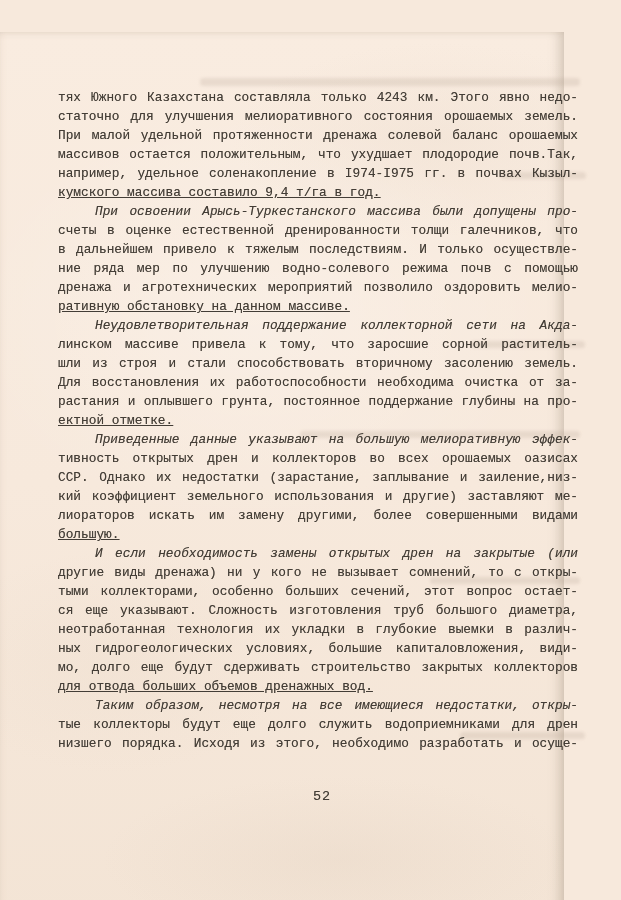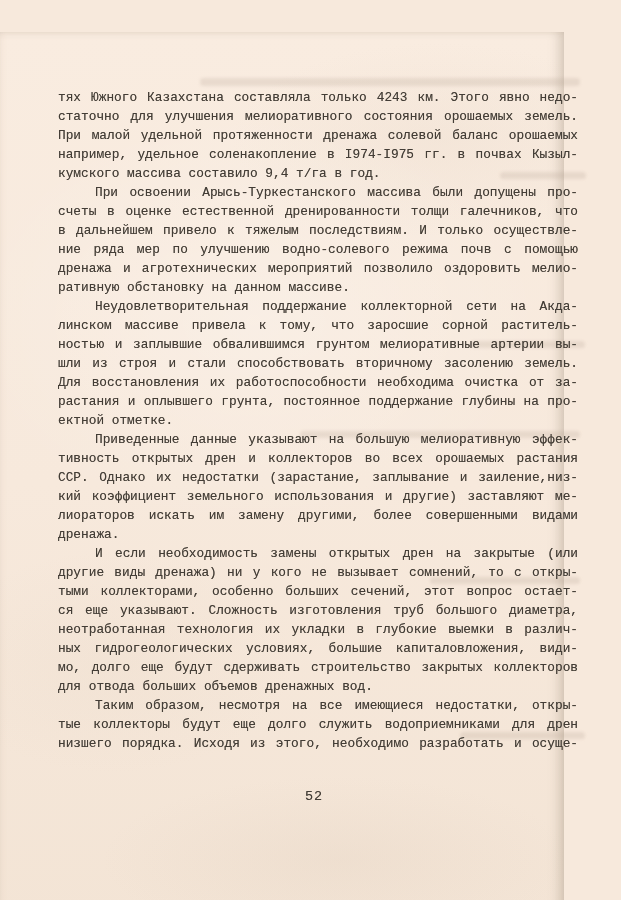--- a/index.html
+++ b/index.html
@@ -36,24 +36,24 @@
     position:absolute;left:58px;top:56px;width:520px;
     font-size:12.8px;line-height:19px;color:var(--ink);
     text-shadow:0 0 0.6px rgba(64,58,50,0.55);
   }
   .para{margin:0;}
   .line{
     height:19px;
     text-align:justify;
     text-align-last:justify;
   }
-  .line.indent{text-indent:37px;}
-  .line.last{text-align:center;text-align-last:left;}
+  .line.indent{text-indent:37px;font-style:italic;}
+  .line.last{text-align:center;text-align-last:left;text-decoration:underline;}
   .page-number{
-    position:absolute;top:757px;left:54px;width:520px;
+    position:absolute;top:757px;left:62px;width:520px;
     text-align:center;font-size:13.5px;color:var(--ink);
     text-shadow:0 0 0.6px rgba(64,58,50,0.55);
     letter-spacing:1px;
   }
   
   .smudge{
     position:absolute;left:0;bottom:-4px;width:380px;height:30px;
     background:
       radial-gradient(70px 20px at 60px 28px, rgba(120,110,98,0.55), rgba(120,110,98,0) 72%),
       radial-gradient(50px 14px at 110px 24px, rgba(130,120,108,0.45), rgba(130,120,108,0) 70%),
@@ -84,47 +84,47 @@
   <div class="bleed b3"></div>
   <div class="bleed b4"></div>
   <div class="bleed b5"></div>
   <div class="bleed b6"></div>
 
   <div class="text-block" id="paragraphs">
       <div class="para">
         <div class="line">тях Южного Казахстана составляла только 4243 км. Этого явно недо-</div>
         <div class="line">статочно для улучшения мелиоративного состояния орошаемых земель.</div>
         <div class="line">При малой удельной протяженности дренажа солевой баланс орошаемых</div>
+        <div class="line">массивов остается положительным, что ухудшает плодородие почв.Так,</div>
         <div class="line">например, удельное соленакопление в I974-I975 гг. в почвах Кызыл-</div>
         <div class="line last">кумского массива составило 9,4 т/га в год.</div>
       </div>
       <div class="para">
         <div class="line indent">При освоении Арысь-Туркестанского массива были допущены про-</div>
         <div class="line">счеты в оценке естественной дренированности толщи галечников, что</div>
         <div class="line">в дальнейшем привело к тяжелым последствиям. И только осуществле-</div>
         <div class="line">ние ряда мер по улучшению водно-солевого режима почв с помощью</div>
         <div class="line">дренажа и агротехнических мероприятий позволило оздоровить мелио-</div>
         <div class="line last">ративную обстановку на данном массиве.</div>
       </div>
       <div class="para">
         <div class="line indent">Неудовлетворительная поддержание коллекторной сети на Акда-</div>
         <div class="line">линском массиве привела к тому, что заросшие сорной раститель-</div>
-        <div class="line">ностью и заплывшие обвалившимся грунтом мелиоративные артерии вы-</div>
         <div class="line">шли из строя и стали способствовать вторичному засолению земель.</div>
         <div class="line">Для восстановления их работоспособности необходима очистка от за-</div>
         <div class="line">растания и оплывшего грунта, постоянное поддержание глубины на про-</div>
         <div class="line last">ектной отметке.</div>
       </div>
       <div class="para">
         <div class="line indent">Приведенные данные указывают на большую мелиоративную эффек-</div>
-        <div class="line">тивность открытых дрен и коллекторов во всех орошаемых растания</div>
+        <div class="line">тивность открытых дрен и коллекторов во всех орошаемых оазисах</div>
         <div class="line">ССР. Однако их недостатки (зарастание, заплывание и заиление,низ-</div>
         <div class="line">кий коэффициент земельного использования и другие) заставляют ме-</div>
         <div class="line">лиораторов искать им замену другими, более совершенными видами</div>
-        <div class="line last">дренажа.</div>
+        <div class="line last">большую.</div>
       </div>
       <div class="para">
         <div class="line indent">И если необходимость замены открытых дрен на закрытые (или</div>
         <div class="line">другие виды дренажа) ни у кого не вызывает сомнений, то с откры-</div>
         <div class="line">тыми коллекторами, особенно больших сечений, этот вопрос остает-</div>
         <div class="line">ся еще указывают. Сложность изготовления труб большого диаметра,</div>
         <div class="line">неотработанная технология их укладки в глубокие выемки в различ-</div>
         <div class="line">ных гидрогеологических условиях, большие капиталовложения, види-</div>
         <div class="line">мо, долго еще будут сдерживать строительство закрытых коллекторов</div>
         <div class="line last">для отвода больших объемов дренажных вод.</div>

